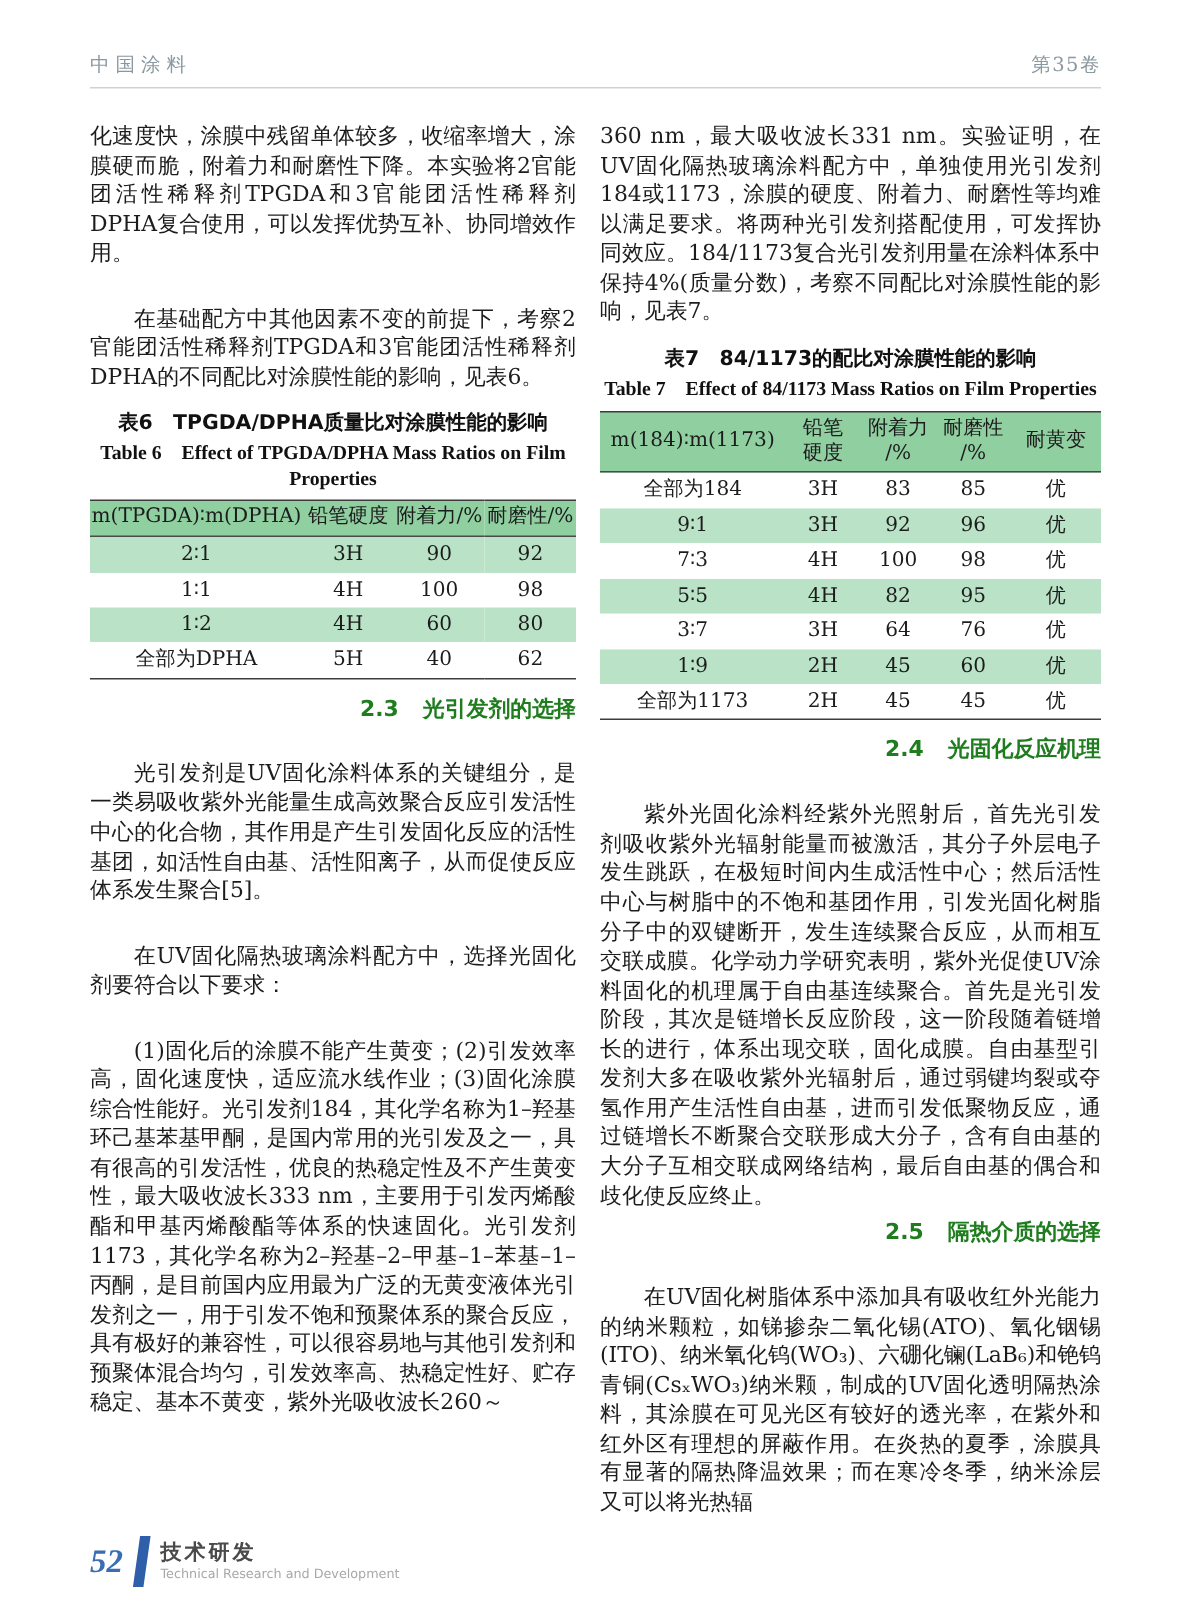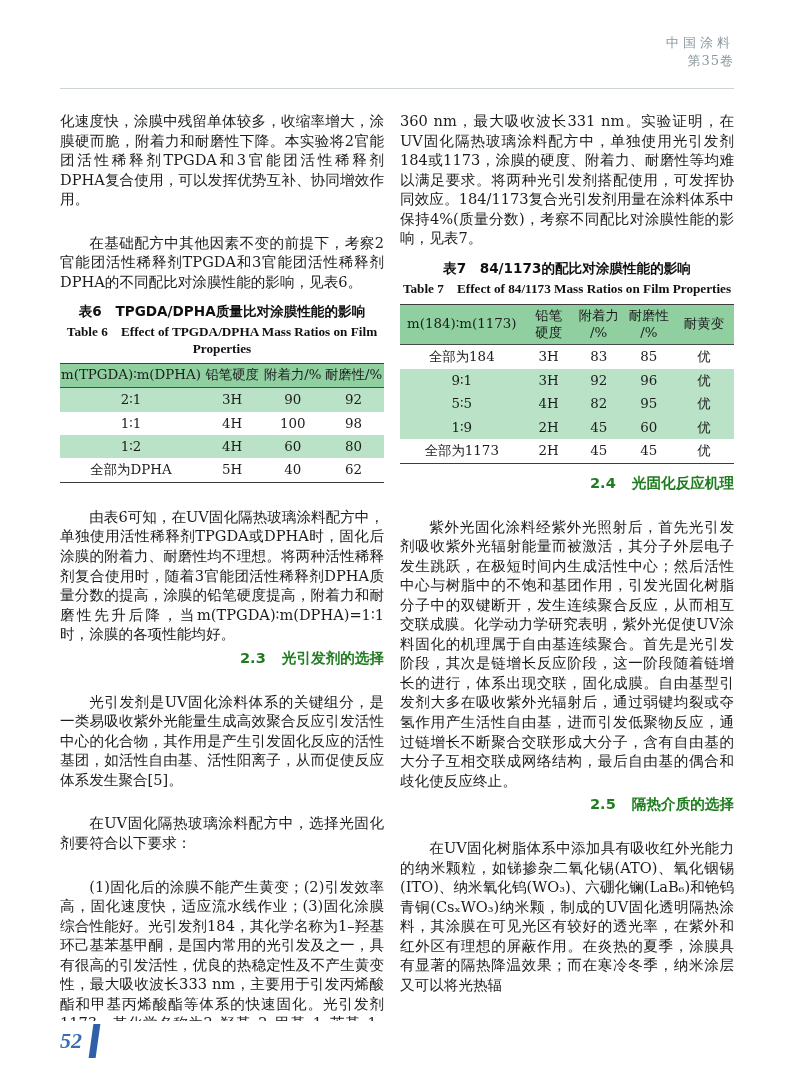--- a/index.html
+++ b/index.html
@@ -4,23 +4,23 @@
 <style>
   html,body{margin:0;padding:0;background:#fff;}
   .page{
     position:relative;width:794px;height:1077px;background:#ffffff;
     box-sizing:border-box;padding:34px 60px 0 60px;
     display:flex;flex-direction:column;overflow:hidden;
     font-family:"DejaVu Serif","Liberation Serif",serif;color:#1c1c1c;
   }
   
   .runhead{
-    display:flex;justify-content:flex-end;align-items:flex-end;
+    display:flex;justify-content:space-between;align-items:flex-end;
     color:var(--header-gray,#8a99a0);font-size:13px;
-    border-bottom:1px solid #ccd4d8;padding-bottom:18px;flex-direction:column;
+    border-bottom:1px solid #ccd4d8;padding-bottom:6px;
   }
   .runhead .jname{letter-spacing:4px;}
   .runhead .vol{letter-spacing:1px;}
   
   .columns{display:flex;justify-content:space-between;gap:14px;margin-top:22px;flex:1;overflow:hidden;}
   .col{width:324px;}
   .col.rightcol{width:334px;}
   p.body{
     margin:0;text-align:justify;font-size:14.6px;line-height:1.34;
     text-justify:inter-ideograph;
@@ -125,21 +125,20 @@
             <tr>
               <td>全部为DPHA</td>
               <td>5H</td>
               <td>40</td>
               <td>62</td>
             </tr>
           </tbody>
         </table>
       </div>
 
-      <p class="body ind">由表6可知，在UV固化隔热玻璃涂料配方中，单独使用活性稀释剂TPGDA或DPHA时，固化后涂膜的附着力、耐磨性均不理想。将两种活性稀释剂复合使用时，随着3官能团活性稀释剂DPHA质量分数的提高，涂膜的铅笔硬度提高，附着力和耐磨性先升后降，当m(TPGDA)∶m(DPHA)=1∶1时，涂膜的各项性能均好。</p>
 
       <h3 class="sec">
         <span class="num">2.3</span><span>光引发剂的选择</span>
       </h3>
 
       <p class="body ind">光引发剂是UV固化涂料体系的关键组分，是一类易吸收紫外光能量生成高效聚合反应引发活性中心的化合物，其作用是产生引发固化反应的活性基团，如活性自由基、活性阳离子，从而促使反应体系发生聚合[5]。</p>
       <p class="body ind">在UV固化隔热玻璃涂料配方中，选择光固化剂要符合以下要求：</p>
       <p class="body ind">(1)固化后的涂膜不能产生黄变；(2)引发效率高，固化速度快，适应流水线作业；(3)固化涂膜综合性能好。光引发剂184，其化学名称为1–羟基环己基苯基甲酮，是国内常用的光引发及之一，具有很高的引发活性，优良的热稳定性及不产生黄变性，最大吸收波长333 nm，主要用于引发丙烯酸酯和甲基丙烯酸酯等体系的快速固化。光引发剂1173，其化学名称为2–羟基–2–甲基–1–苯基–1–丙酮，是目前国内应用最为广泛的无黄变液体光引发剂之一，用于引发不饱和预聚体系的聚合反应，具有极好的兼容性，可以很容易地与其他引发剂和预聚体混合均匀，引发效率高、热稳定性好、贮存稳定、基本不黄变，紫外光吸收波长260～</p>
     </section>
 
@@ -170,25 +169,39 @@
               <td>85</td>
               <td>优</td>
             </tr>
             <tr class="band">
               <td>9∶1</td>
               <td>3H</td>
               <td>92</td>
               <td>96</td>
               <td>优</td>
             </tr>
+            <tr>
+              <td>7∶3</td>
+              <td>4H</td>
+              <td>100</td>
+              <td>98</td>
+              <td>优</td>
+            </tr>
             <tr class="band">
               <td>5∶5</td>
               <td>4H</td>
               <td>82</td>
               <td>95</td>
+              <td>优</td>
+            </tr>
+            <tr>
+              <td>3∶7</td>
+              <td>3H</td>
+              <td>64</td>
+              <td>76</td>
               <td>优</td>
             </tr>
             <tr class="band">
               <td>1∶9</td>
               <td>2H</td>
               <td>45</td>
               <td>60</td>
               <td>优</td>
             </tr>
             <tr>
@@ -214,15 +227,19 @@
       </h3>
 
       <p class="body ind">在UV固化树脂体系中添加具有吸收红外光能力的纳米颗粒，如锑掺杂二氧化锡(ATO)、氧化铟锡(ITO)、纳米氧化钨(WO₃)、六硼化镧(LaB₆)和铯钨青铜(CsₓWO₃)纳米颗，制成的UV固化透明隔热涂料，其涂膜在可见光区有较好的透光率，在紫外和红外区有理想的屏蔽作用。在炎热的夏季，涂膜具有显著的隔热降温效果；而在寒冷冬季，纳米涂层又可以将光热辐</p>
     </section>
 
   </main>
 
   <footer class="pfooter">
     <span class="pagenum">52</span>
     <div class="fbar"></div>
+    <div>
+      <div class="fcn">技术研发</div>
+      <div class="fen">Technical Research and Development</div>
+    </div>
   </footer>
 
 </div>
 
 </body></html>

